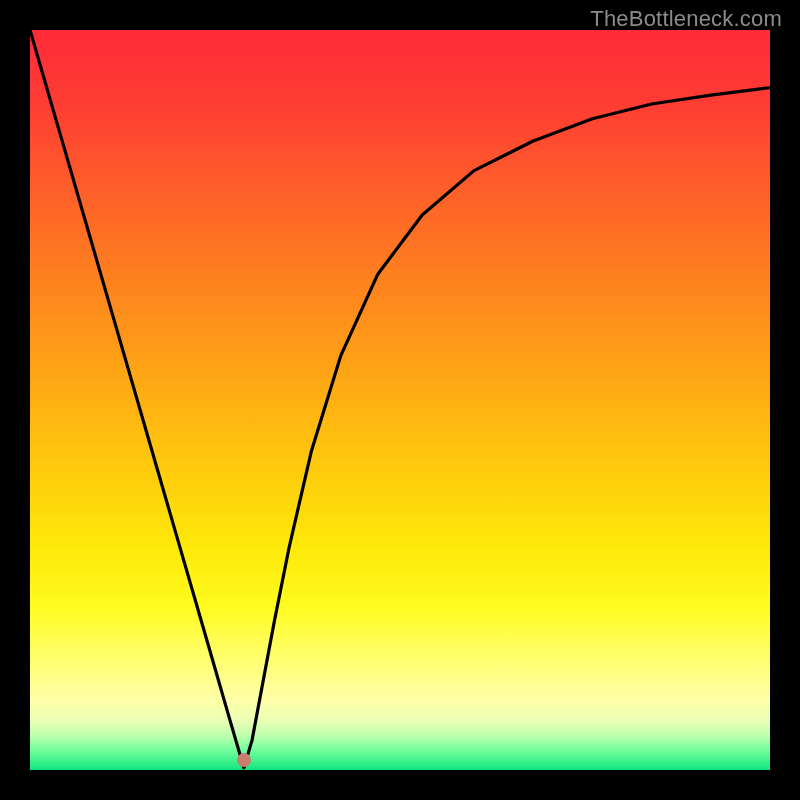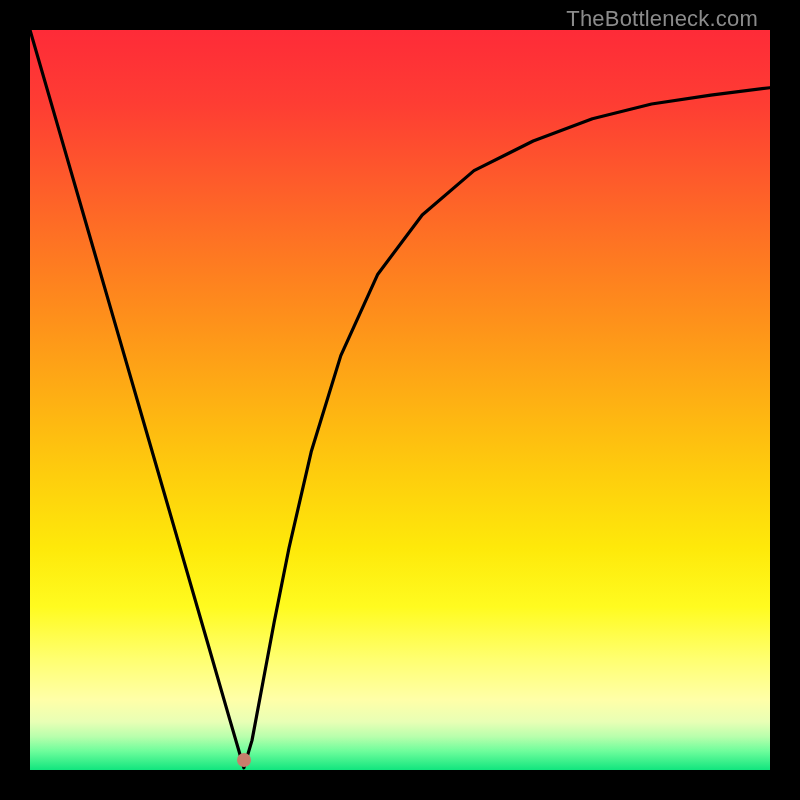--- a/index.html
+++ b/index.html
@@ -21,21 +21,21 @@
   .plot-area {
     position: absolute;
     left: 0;
     top: 0;
     width: 740px;
     height: 740px;
   }
   .watermark {
     position: absolute;
     top: 6px;
-    right: 42px;
+    right: 18px;
     font-family: Arial, Helvetica, sans-serif;
     font-size: 22px;
     font-weight: 500;
     color: #8b8b8b;
     letter-spacing: 0.2px;
     margin-left: 19px;
   }
   .curve {
     position: absolute;
     left: 0;

